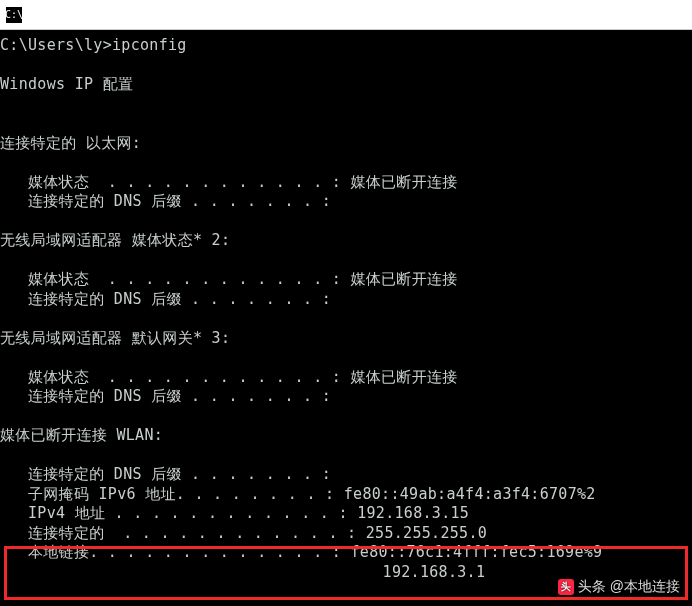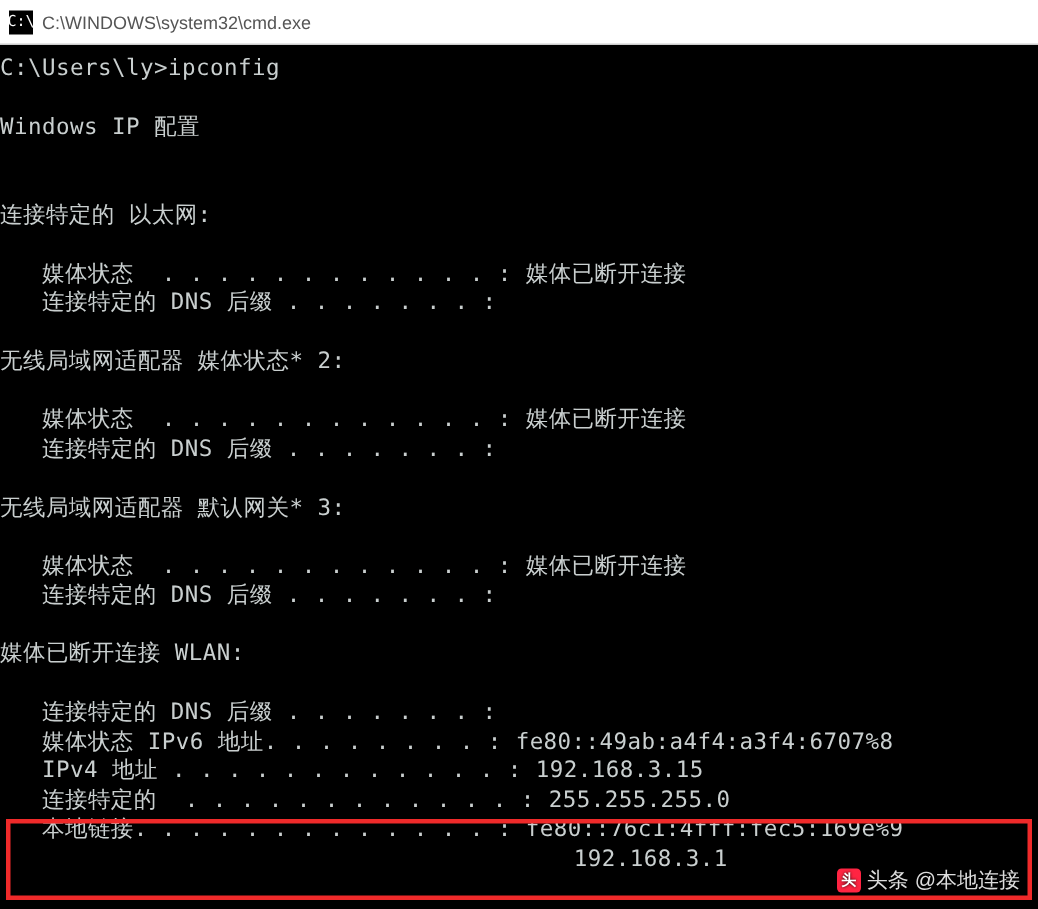--- a/index.html
+++ b/index.html
@@ -70,21 +70,20 @@
     color: #fff; font-size: 10px; font-weight: bold;
   }
 </style>
 </head>
 <body>
 
 <div class="titlebar">
   <div class="icon-box">
     <span>C:\</span>
   </div>
-  <div class="title">C:\WINDOWS\system32\cmd.exe</div>
 </div>
 
 <div class="term"><span>C:\Users\ly&gt;</span><span>ipconfig</span>
 
 <span>Windows IP 配置</span>
 
 
 <span>连接特定的 以太网:</span>
 
    <span>媒体状态</span><span>  . . . . . . . . . . . . :</span><span> 媒体已断开连接</span>
@@ -96,21 +95,21 @@
    <span>连接特定的 DNS 后缀</span><span> . . . . . . . :</span><span></span>
 
 <span>无线局域网适配器 默认网关* 3:</span>
 
    <span>媒体状态</span><span>  . . . . . . . . . . . . :</span><span> 媒体已断开连接</span>
    <span>连接特定的 DNS 后缀</span><span> . . . . . . . :</span><span></span>
 
 <span>媒体已断开连接 WLAN:</span>
 
    <span>连接特定的 DNS 后缀</span><span> . . . . . . . :</span><span></span>
-   <span>媒体状态 IPv6 地址</span><span>. . . . . . . . :</span><span> fe80::49ab:a4f4:a3f4:6707%8</span>
+   <span>子网掩码 IPv6 地址</span><span>. . . . . . . . :</span><span> fe80::49ab:a4f4:a3f4:6707%2</span>
    <span>IPv4 地址</span><span> . . . . . . . . . . . . :</span><span> 192.168.3.15</span>
    <span>连接特定的</span><span>  . . . . . . . . . . . . :</span><span> 255.255.255.0</span>
    <span>本地链接</span><span>. . . . . . . . . . . . . :</span><span> fe80::76c1:4fff:fec5:169e%9</span>
    <span></span><span>                                      </span><span>192.168.3.1</span></div>
 
 <div class="highlight-box"></div>
 
 <div class="watermark">
   <span class="wm-icon">头</span>
   <span>头条</span>

